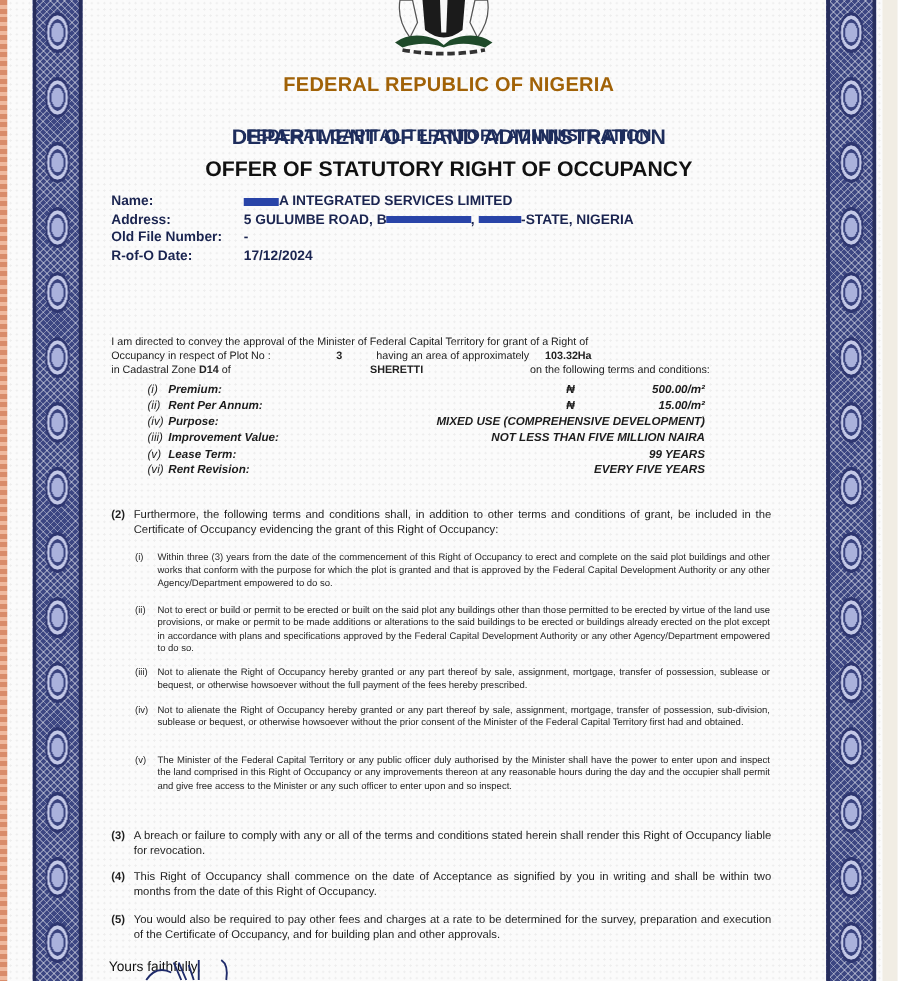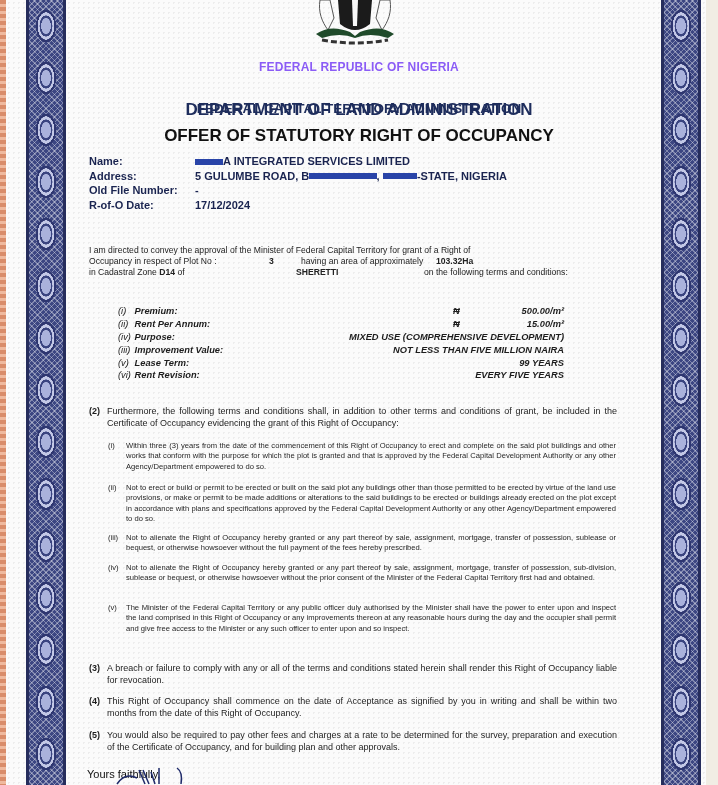--- a/index.html
+++ b/index.html
@@ -34,32 +34,32 @@
     background-size: 40px 52px, auto, auto;
     box-shadow: inset 3px 0 0 #262d5c, inset -3px 0 0 #262d5c;
   }
   .border.left { left: 26px; }
   .border.right { left: 661px; }
 
   .emblem {
     position: absolute; left: 300px; top: 0; width: 110px; height: 46px;
   }
   .header { position: absolute; left: 0; width: 718px; text-align: center; font-weight: bold; }
-  .h1 { top: 60px; font-size: 12px; color: #8b5cf6; letter-spacing: 0.2px; }
+  .h1 { top: 60px; font-size: 16px; color: #a16207; letter-spacing: 0.2px; }
   .h2 { top: 81px; font-size: 13.5px; color: #1e2d5c; margin-top: 20px; }
   .h3 { top: 100px; font-size: 17px; color: #1e2d5c; }
   .h4 { top: 126px; font-size: 17px; color: #111; }
 
   .info { position: absolute; left: 89px; top: 154px; font-size: 11px; font-weight: bold; line-height: 14.5px; color: #1a2450; }
   .info .row { display: flex; }
   .info .lbl { width: 106px; }
   .redact { display: inline-block; background: linear-gradient(180deg, transparent 30%, #2944a8 30%, #2944a8 70%, transparent 70%); color: transparent; }
 
   .para { position: absolute; font-size: 8.6px; line-height: 11px; color: #222; }
-  .intro { left: 89px; top: 245px; width: 520px; }
+  .intro { left: 89px; top: 268px; width: 520px; }
   .intro .line { white-space: nowrap; height: 11px; position: relative; }
   .intro b { font-weight: bold; }
 
   .terms { position: absolute; left: 118px; top: 305px; width: 446px; font-size: 9.3px; font-weight: bold; line-height: 12.9px; color: #1d1d1d; }
   .terms .row { display: flex; justify-content: space-between; position: relative; height: 12.9px; font-style: italic; }
   .terms .num { display: inline-block; width: 14px; font-weight: normal; }
   .terms .cur { position: absolute; left: 335px; }
 
   .clause { position: absolute; left: 89px; width: 528px; font-size: 9px; line-height: 11.5px; color: #1e1e1e; display: flex; }
   .clause .cn { width: 18px; flex: none; font-weight: bold; }

